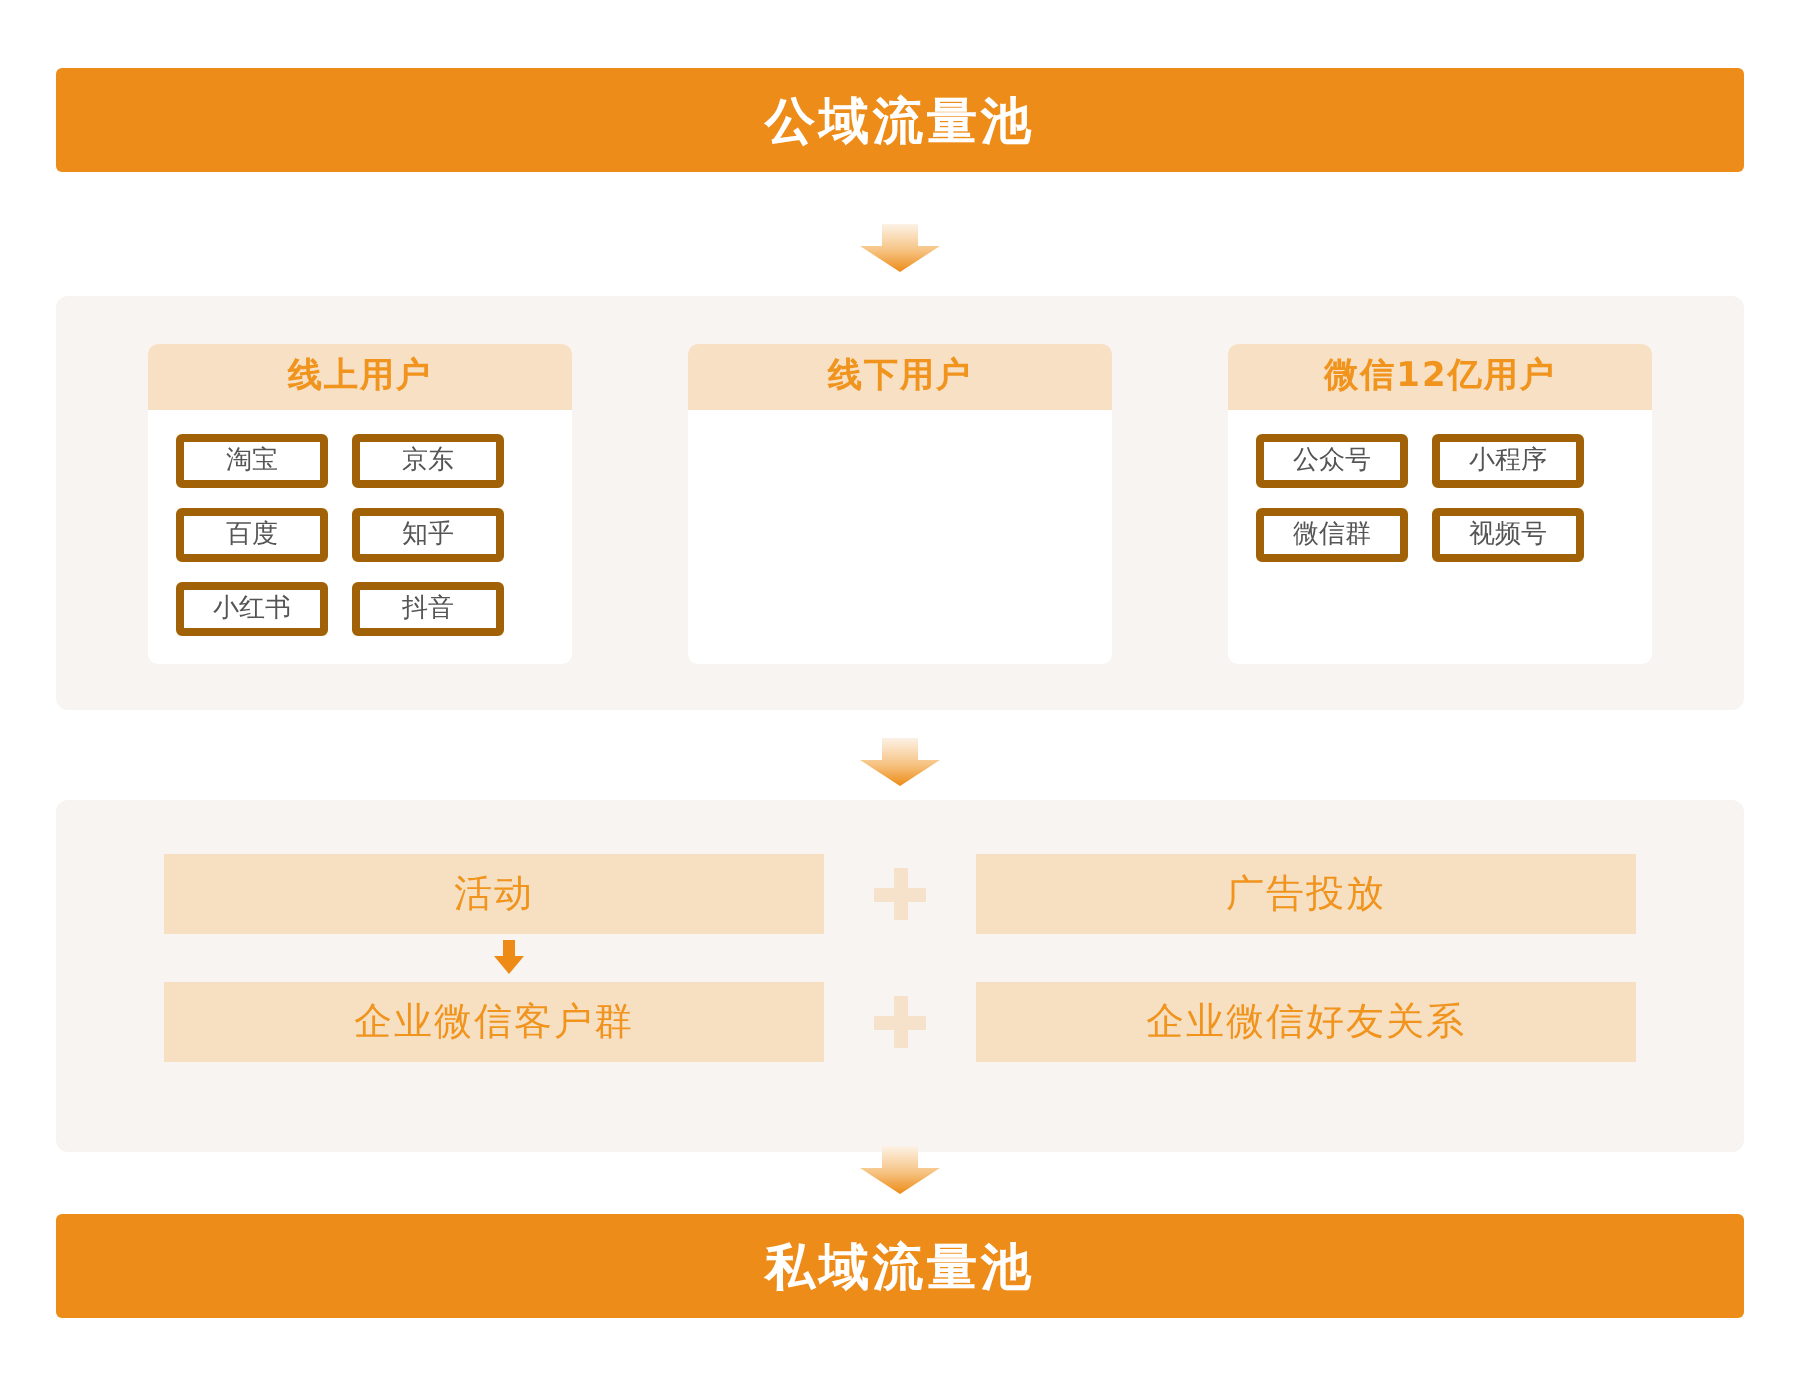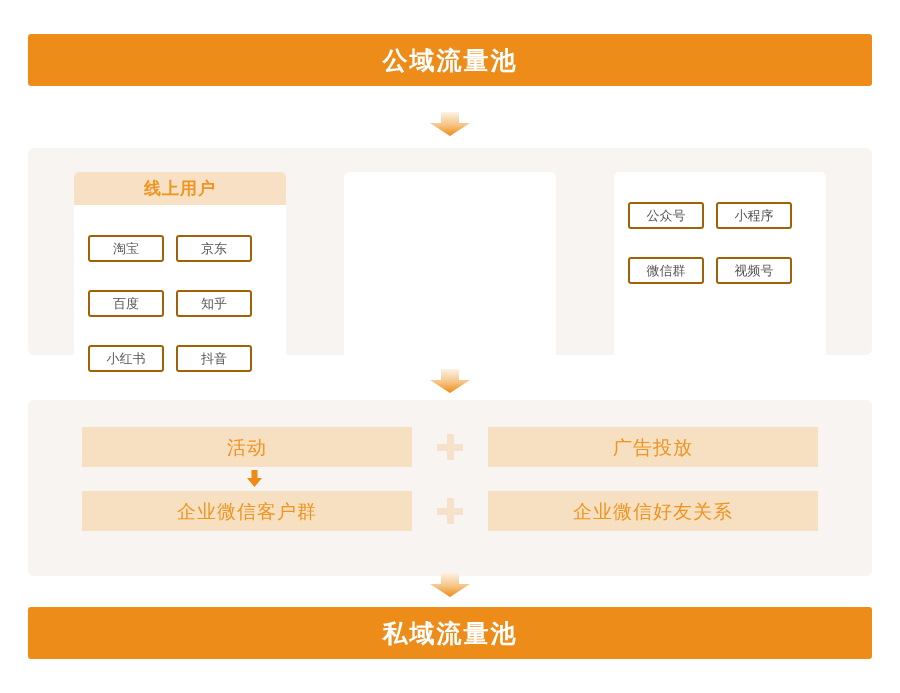--- a/index.html
+++ b/index.html
@@ -110,28 +110,27 @@
     display: flex;
     flex-wrap: wrap;
     align-content: flex-start;
     gap: 10px 12px;
     min-height: 116px;
     box-sizing: border-box;
   }
   .tag {
     width: 76px;
     height: 27px;
-    border: 2px solid #a16207;
+    border: 4px solid #a16207;
     border-radius: 3px;
     background: #ffffff;
     display: flex;
     align-items: center;
     justify-content: center;
     box-sizing: border-box;
-    margin-top: 18px;
   }
   .tag-label {
     color: #555555;
     font-size: 13px;
     line-height: 1;
     white-space: nowrap;
   }
 
   
   .conv-grid {
@@ -246,23 +245,29 @@
           <div class="tag">
               <span class="tag-label">小红书</span>
             </div>
           <div class="tag">
               <span class="tag-label">抖音</span>
             </div>
         </div>
       </div>
 
       <div class="card">
+        <div class="card-header">
+          <span class="card-header-label">线下用户</span>
+        </div>
       </div>
 
       <div class="card">
+        <div class="card-header">
+          <span class="card-header-label">微信12亿用户</span>
+        </div>
         <div class="card-body">
           <div class="tag">
               <span class="tag-label">公众号</span>
             </div>
           <div class="tag">
               <span class="tag-label">小程序</span>
             </div>
           <div class="tag">
               <span class="tag-label">微信群</span>
             </div>

